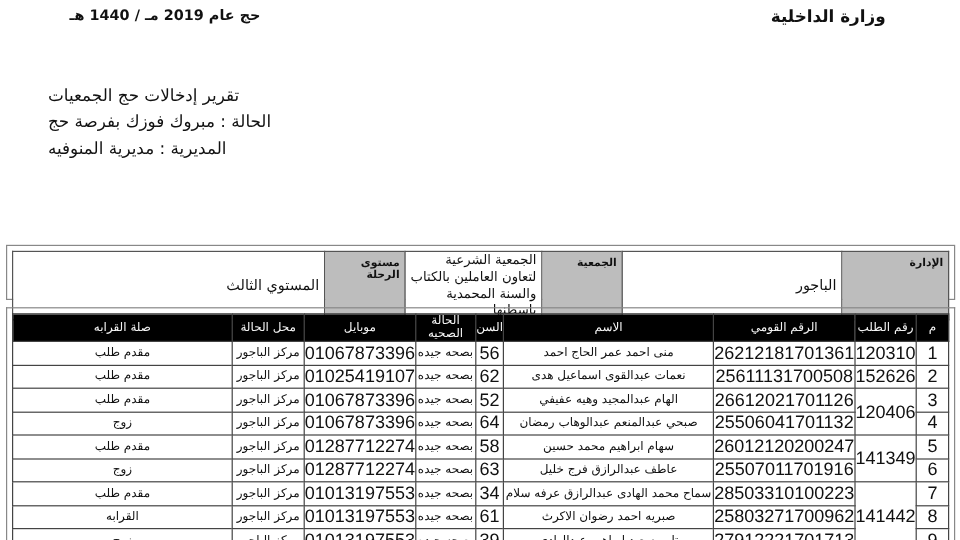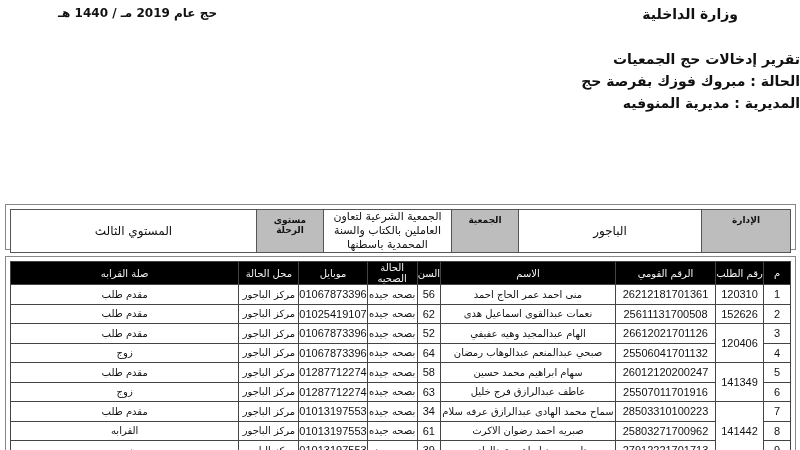--- a/index.html
+++ b/index.html
@@ -1,33 +1,33 @@
 <!DOCTYPE html>
 <html><head>
   <meta charset="utf-8">
   <style>
     * { box-sizing: border-box; margin: 0; padding: 0; }
     html, body { width: 800px; height: 450px; overflow: hidden; background: #ffffff; }
     body { font-family: "DejaVu Sans", "Liberation Sans", sans-serif; color: #111; position: relative; }
     .ministry { position: absolute; right: 62px; top: 4px; text-align: center; direction: rtl; font-weight: bold; font-size: 14px; line-height: 20px; }
     .ministry .l2 { font-size: 13.5px; }
     .hajj-year { position: absolute; left: 58px; top: 6px; direction: rtl; font-weight: bold; font-size: 12px; text-align: right; }
-    .titles { position: absolute; left: 0; right: 0; top: 48px; text-align: right; direction: rtl; font-weight: bold; }
+    .titles { position: absolute; left: 0; right: 0; top: 69px; text-align: left; direction: rtl; font-weight: normal; }
     .titles div { font-size: 14px; line-height: 22px; padding-left: 40px; }
     .info-frame { position: absolute; left: 5px; top: 204px; width: 791px; height: 46px; border: 1px solid #888; padding: 4px; }
     table.info { width: 100%; height: 38px; border-collapse: collapse; direction: rtl; font-size: 11px; }
-    table.info td { border: 1.5px solid #555; text-align: center; vertical-align: middle; padding: 0 4px; }
+    table.info td { border: 1.5px solid #555; vertical-align: middle; padding: 0 4px; }
     table.info td.lbl { background: #bdbdbd; font-weight: bold; font-size: 9px; vertical-align: top; padding-top: 5px; }
     table.info td.val { background: #fff; font-size: 12px; }
     .data-frame { position: absolute; left: 5px; top: 256px; width: 791px; height: 194px; border: 1px solid #888; border-bottom: none; padding: 4px 4px 0 4px; }
     table.data { width: 100%; border-collapse: collapse; direction: rtl; }
     table.data th { background: #000000; color: #f4f4f4; font-weight: normal; font-size: 10px; height: 18px; border: 1px solid #444; }
     table.data td { border: 1px solid #444; text-align: center; height: 19.5px; font-size: 12px; }
     table.data td.name, table.data td.small { font-size: 10px; }
-    table.data td.num { font-family: "Liberation Sans", sans-serif; font-size: 11px; }
+    table.data td.num { font-family: "Liberation Sans", sans-serif; font-size: 15px; }
   </style>
 </head>
 <body>
 
 <div class="ministry">
   <div>وزارة الداخلية</div>
 </div>
 <div class="hajj-year">حج عام 2019 مـ / 1440 هـ</div>
 
 <div class="titles">
@@ -36,21 +36,21 @@
   <div>المديرية : مديرية المنوفيه</div>
 </div>
 
 <div class="info-frame">
   <table class="info">
     <tbody>
         <tr>
       <td class="lbl" style="width:89px">الإدارة</td>
       <td class="val" style="width:183px">الباجور</td>
       <td class="lbl" style="width:67px">الجمعية</td>
-      <td class="val" style="width:128px; font-size:11px; line-height:14px;">الجمعية الشرعية لتعاون العاملين بالكتاب والسنة المحمدية باسطنها</td>
+      <td class="val" style="width:114px; font-size:11px; line-height:14px;">الجمعية الشرعية لتعاون العاملين بالكتاب والسنة المحمدية باسطنها</td>
       <td class="lbl" style="width:67px">مستوى الرحلة</td>
       <td class="val">المستوي الثالث</td>
     </tr>
   </tbody>
     </table>
 </div>
 
 <div class="data-frame">
   <table class="data">
     <thead>

